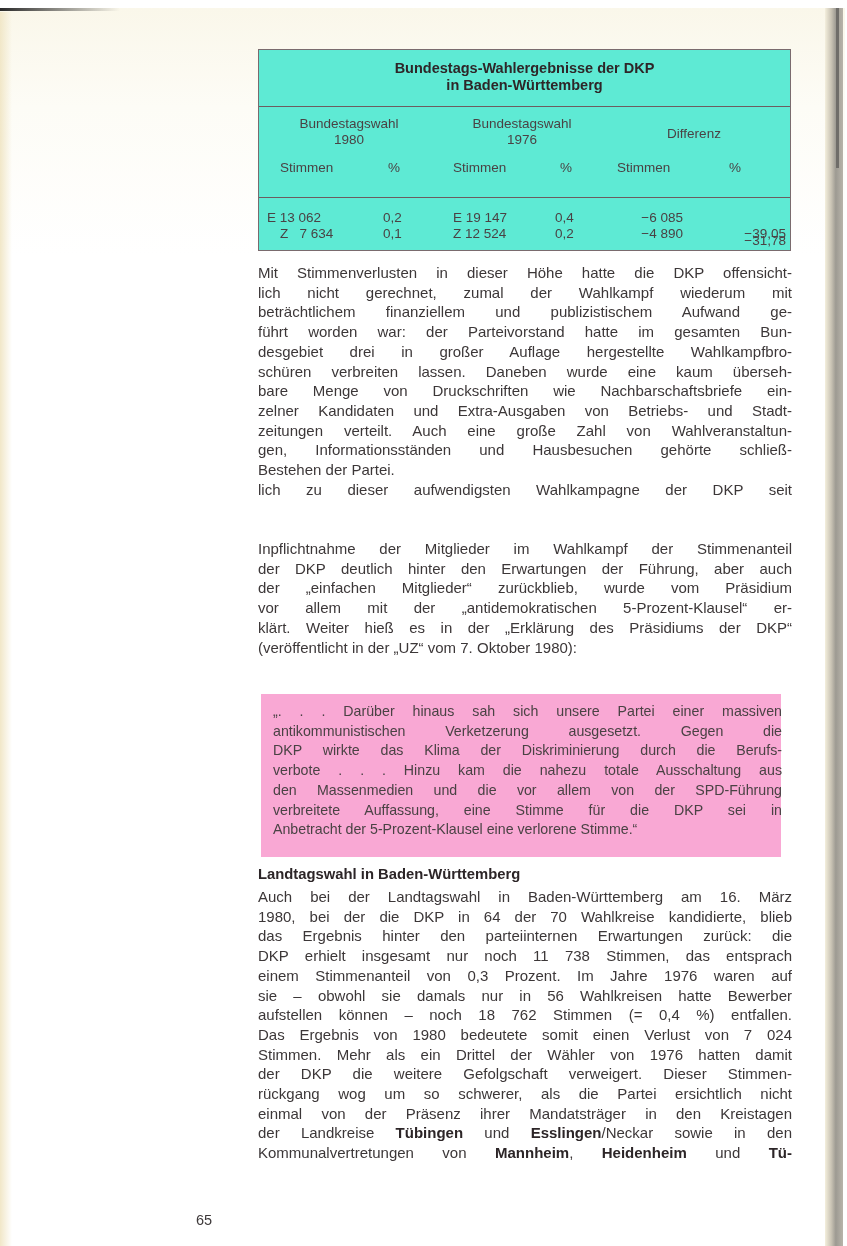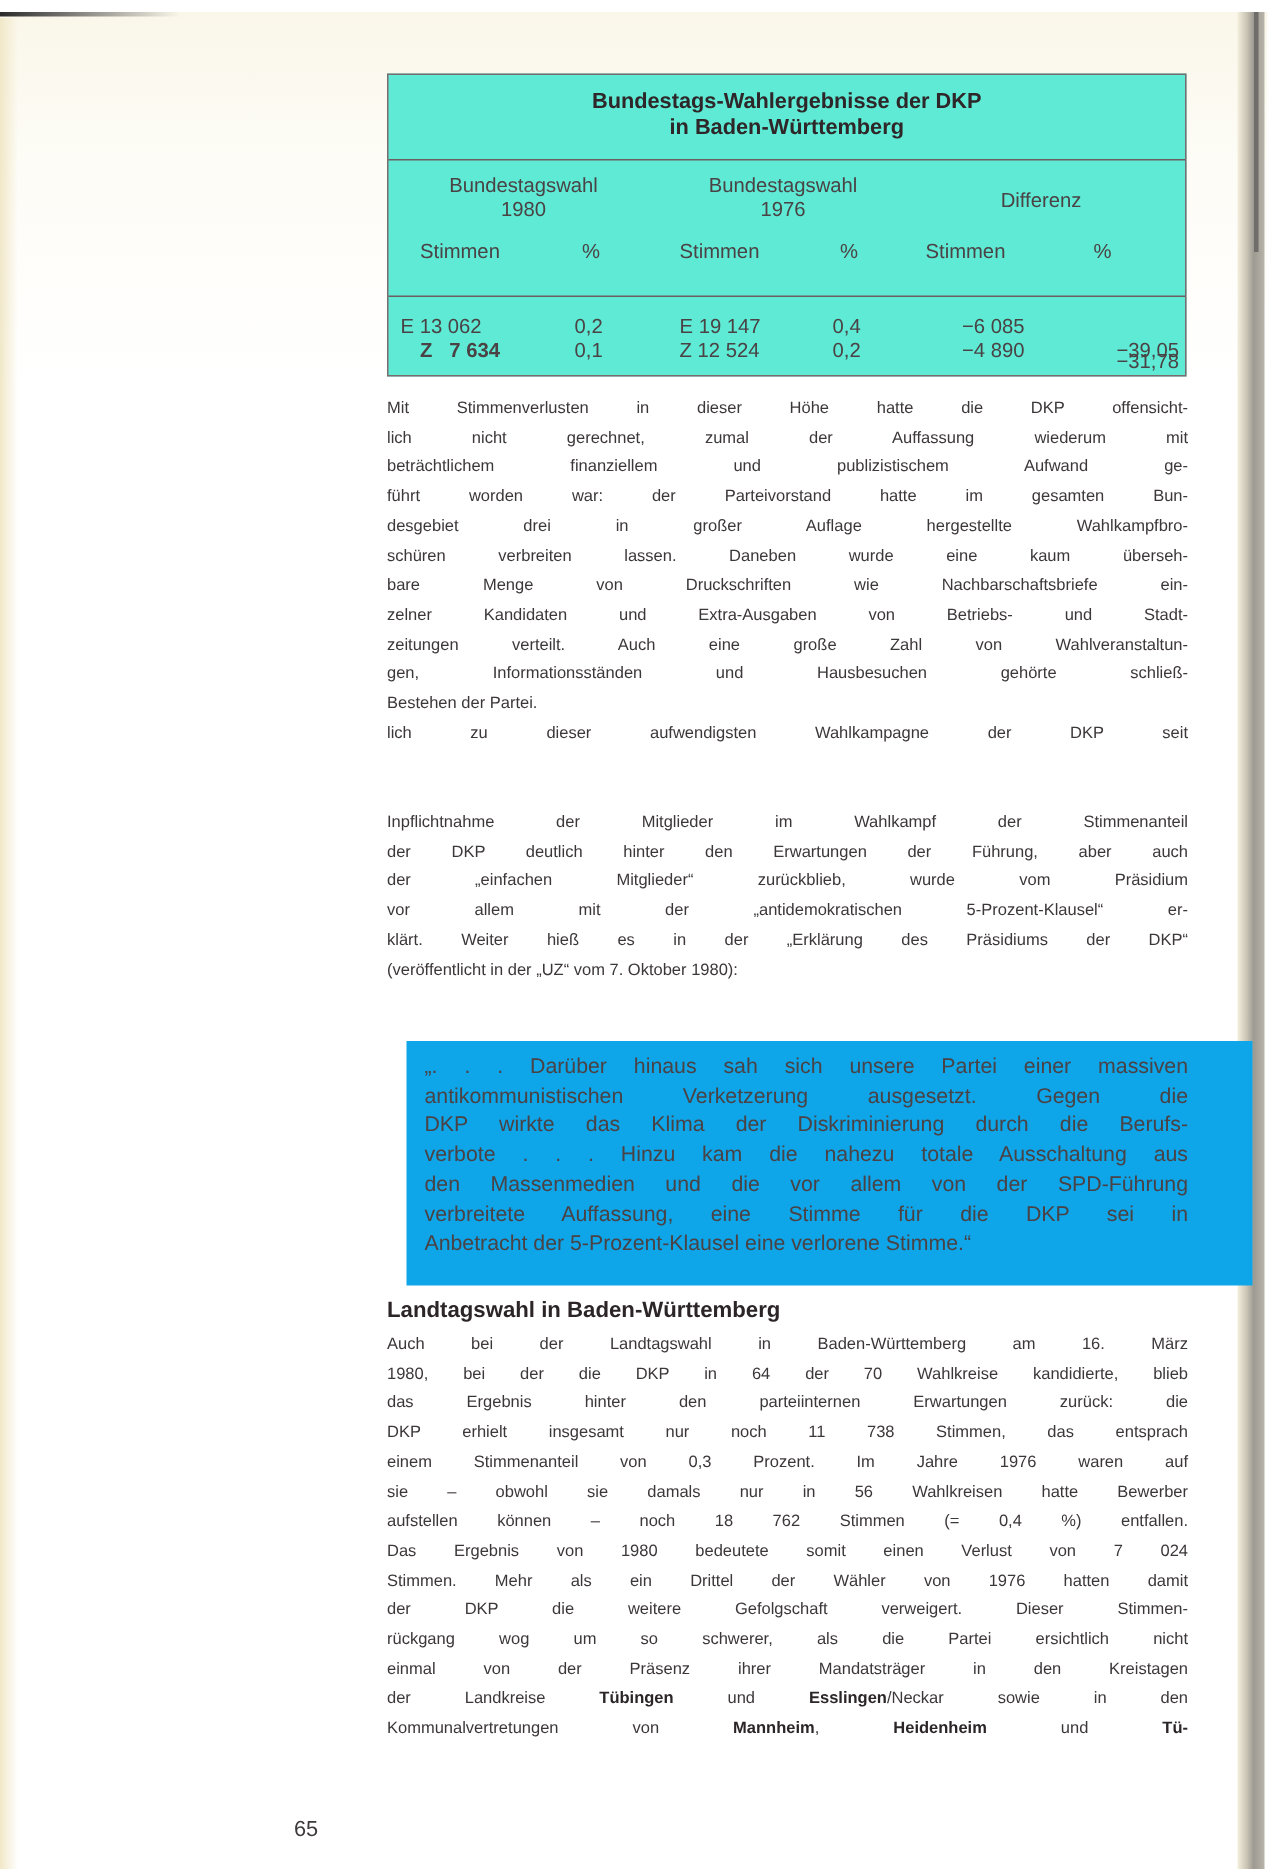--- a/index.html
+++ b/index.html
@@ -55,29 +55,29 @@
       position: absolute; left: 0; top: 147px; width: 100%; height: 0;
       border-top: 1px solid #6d5c60;
     }
     .cell {
       position: absolute; font-size: 13.5px; line-height: 17px; color: #4a4244; white-space: pre;
     }
 
     
     .text-block {
       position: absolute; left: 258px; width: 534px;
-      font-size: 11px; line-height: 19.7px; color: #3c3738;
+      font-size: 15px; line-height: 19.7px; color: #3c3738;
       text-align: justify;
     }
     .line { display: block; text-align: justify; text-align-last: justify; white-space: nowrap; }
     .line.last { text-align-last: left; }
 
     .quote-box {
-      position: absolute; left: 271px; top: 694px; width: 564px; height: 163px;
-      background: #0ea5e9;
+      position: absolute; left: 261px; top: 694px; width: 520px; height: 163px;
+      background: #f9a8d4;
     }
     .quote-text {
       position: absolute; left: 12px; top: 8px; width: 509px;
       font-size: 14.2px; line-height: 19.7px; color: #4a4244;
     }
     .section-heading {
       position: absolute; left: 258px; top: 866px;
       font-weight: bold; font-size: 14.8px; color: #2c2527;
     }
     .page-number {
@@ -121,31 +121,31 @@
 
   <div class="head-sep"></div>
 
   <span class="cell" style="left:8px; top:159px;">E 13 062</span>
   <span class="cell" style="left:124px; top:159px;">0,2</span>
   <span class="cell" style="left:194px; top:159px;">E 19 147</span>
   <span class="cell" style="left:296px; top:159px;">0,4</span>
   <span class="cell" style="left:338px; top:159px; width:86px; text-align:right;">−6 085</span>
   <span class="cell" style="left:440px; top:159px; width:87px; text-align:right;margin-top:23px;">−31,78</span>
 
-  <span class="cell" style="left:21px; top:175px;font-weight:bold;">Z   7 634</span>
+  <span class="cell" style="left:21px; top:175px;">Z   7 634</span>
   <span class="cell" style="left:124px; top:175px;">0,1</span>
   <span class="cell" style="left:194px; top:175px;">Z 12 524</span>
   <span class="cell" style="left:296px; top:175px;">0,2</span>
   <span class="cell" style="left:338px; top:175px; width:86px; text-align:right;">−4 890</span>
   <span class="cell" style="left:440px; top:175px; width:87px; text-align:right;">−39,05</span>
 </div>
 
 <div class="text-block" style="top:263px;">
   <span class="line">Mit Stimmenverlusten in dieser Höhe hatte die DKP offensicht-</span>
-  <span class="line">lich nicht gerechnet, zumal der Auffassung wiederum mit</span>
+  <span class="line">lich nicht gerechnet, zumal der Wahlkampf wiederum mit</span>
   <span class="line">beträchtlichem finanziellem und publizistischem Aufwand ge-</span>
   <span class="line">führt worden war: der Parteivorstand hatte im gesamten Bun-</span>
   <span class="line">desgebiet drei in großer Auflage hergestellte Wahlkampfbro-</span>
   <span class="line">schüren verbreiten lassen. Daneben wurde eine kaum überseh-</span>
   <span class="line">bare Menge von Druckschriften wie Nachbarschaftsbriefe ein-</span>
   <span class="line">zelner Kandidaten und Extra-Ausgaben von Betriebs- und Stadt-</span>
   <span class="line">zeitungen verteilt. Auch eine große Zahl von Wahlveranstaltun-</span>
   <span class="line">gen, Informationsständen und Hausbesuchen gehörte schließ-</span>
   <span class="line last">Bestehen der Partei.</span>
   <span class="line">lich zu dieser aufwendigsten Wahlkampagne der DKP seit</span>

